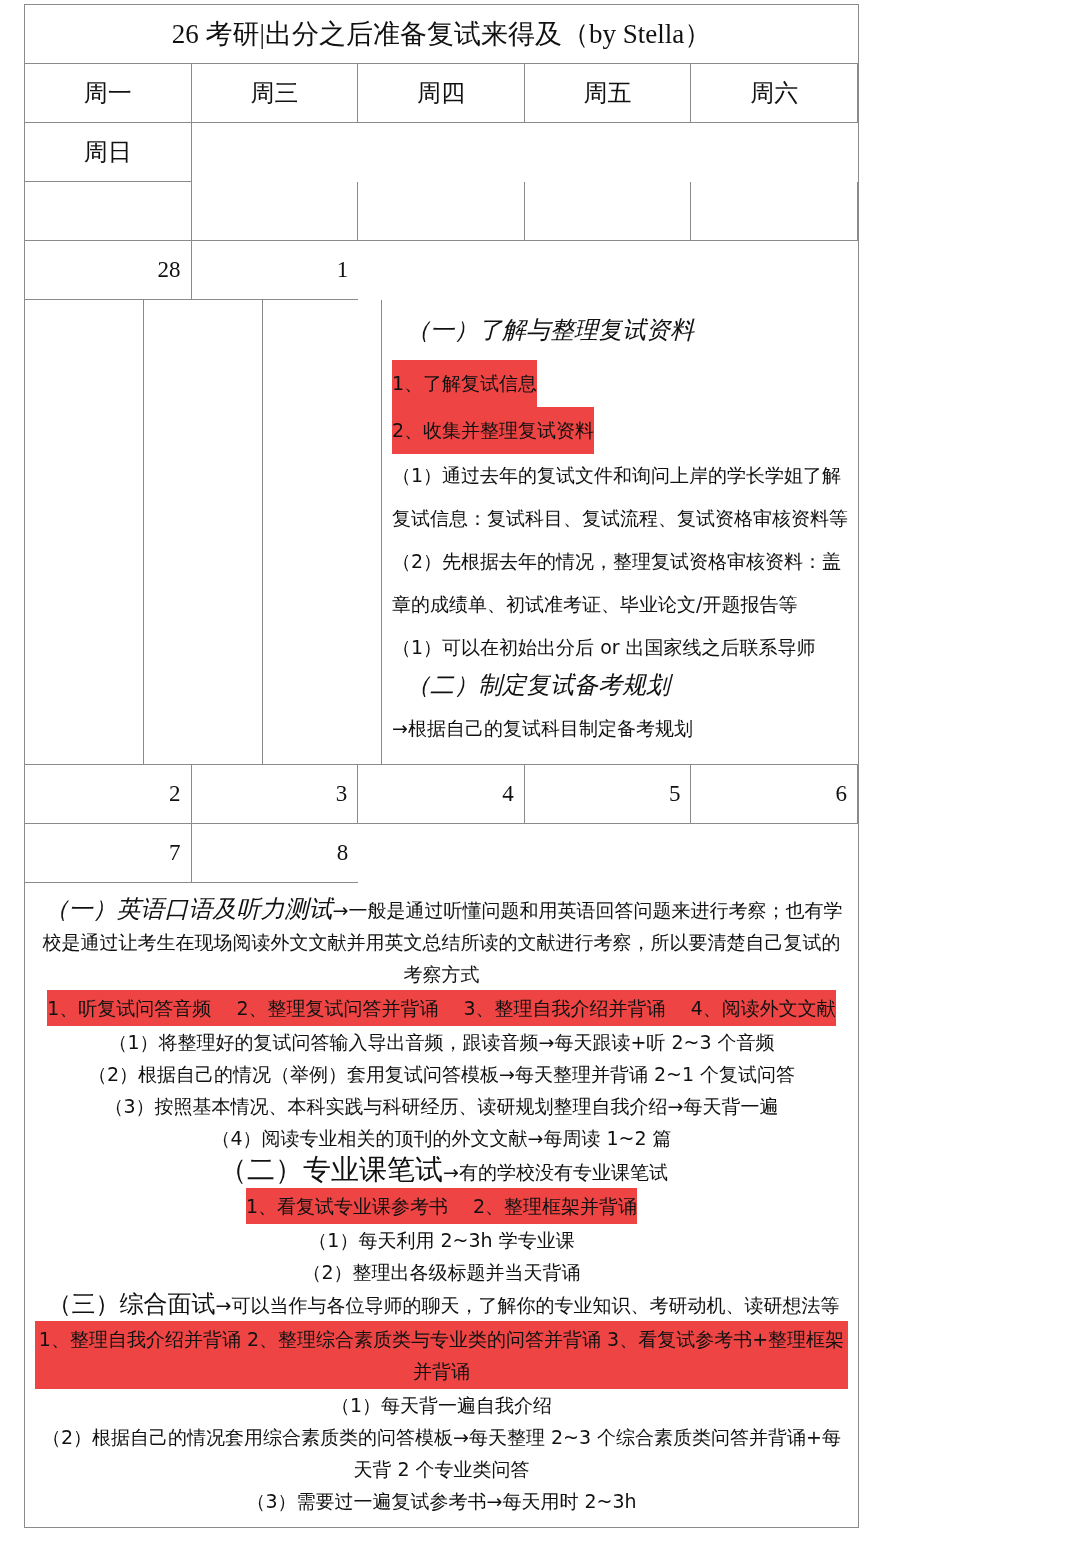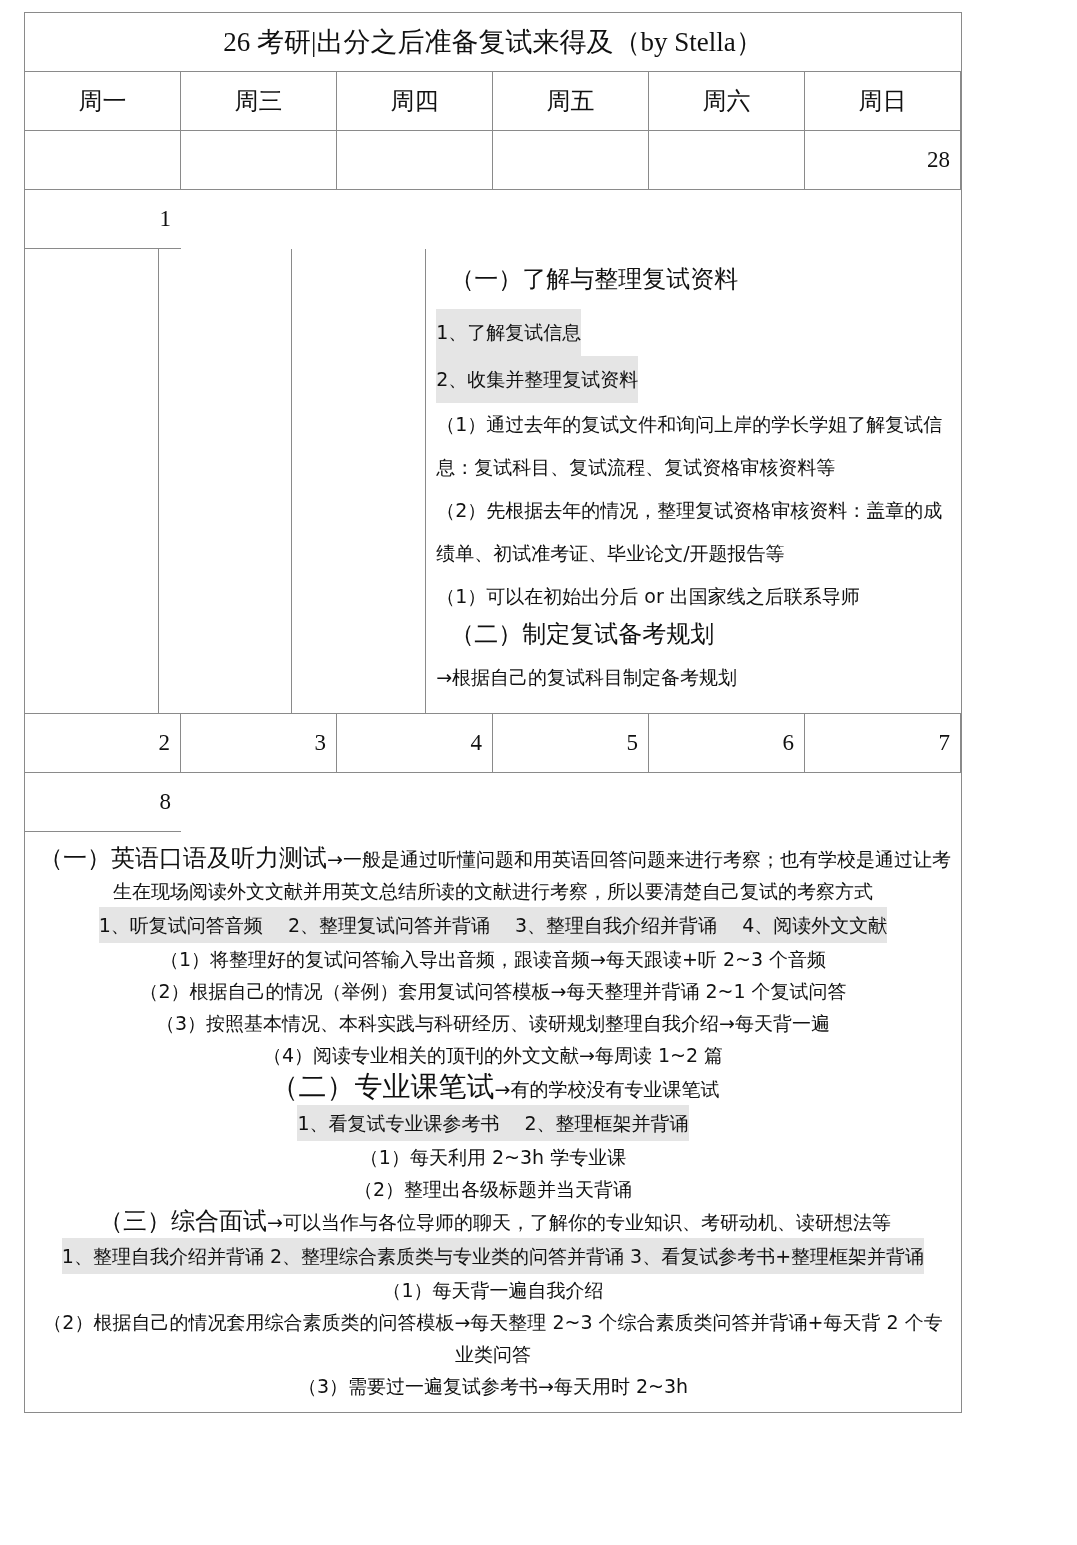--- a/index.html
+++ b/index.html
@@ -1,28 +1,28 @@
 <!DOCTYPE html>
 <html><head>
 <meta charset="utf-8">
 <style>
   html, body { margin: 0; padding: 0; background: #ffffff; }
   body { width: 1077px; height: 1545px; position: relative; font-family: "DejaVu Sans", sans-serif; color: #111; }
-  .sheet { position: absolute; left: 24px; top: 12px; width: 938px; border: 1px solid #8a8a8a; box-sizing: border-box; }
+  .sheet { position: absolute; left: 24px; top: 4px; width: 835px; border: 1px solid #8a8a8a; box-sizing: border-box; }
   .title-row { height: 58px; border-bottom: 1px solid #8a8a8a; display: flex; align-items: center; justify-content: center; font-family: "Liberation Serif", "DejaVu Sans", serif; font-size: 27px; }
-  .grid { display: grid; grid-template-columns: repeat(6, 1fr); }
+  .grid { display: grid; grid-template-columns: repeat(5, 1fr); }
   .cell { border-right: 1px solid #8a8a8a; border-bottom: 1px solid #8a8a8a; box-sizing: border-box; }
   .cell:nth-child(7n) { border-right: none; }
   .hdr { height: 59px; display: flex; align-items: center; justify-content: center; font-size: 24px; }
   .num { height: 59px; display: flex; align-items: center; justify-content: flex-end; padding-right: 10px; font-family: "Liberation Serif", serif; font-size: 23px; }
   .week1 { display: grid; grid-template-columns: repeat(7, 1fr); height: 464px; border-bottom: 1px solid #8a8a8a; }
   .week1 .c { border-right: 1px solid #8a8a8a; }
   .week1 .span { grid-column: 4 / span 4; padding: 10px 10px 0 10px; font-size: 19px; }
-  .h1 { font-size: 24px; margin: 4px 0 14px 14px; }
-  .hl { background: #e5e5e5; display: inline-block; padding: 2px 0; }
+  .h1 { font-size: 24px; margin: 4px 0 14px 14px; font-style: italic; }
+  .hl { background: #ef4444; display: inline-block; padding: 2px 0; }
   .line { line-height: 43px; }
   .notes { padding: 10px 10px 10px 10px; font-size: 19px; }
   .notes .line { line-height: 32px; text-align: center; }
   .notes .h1 { margin: 4px 0 4px 14px; }
   .sub { font-size: 19px; }
 </style>
 </head>
 <body>
 
 <div class="sheet">

